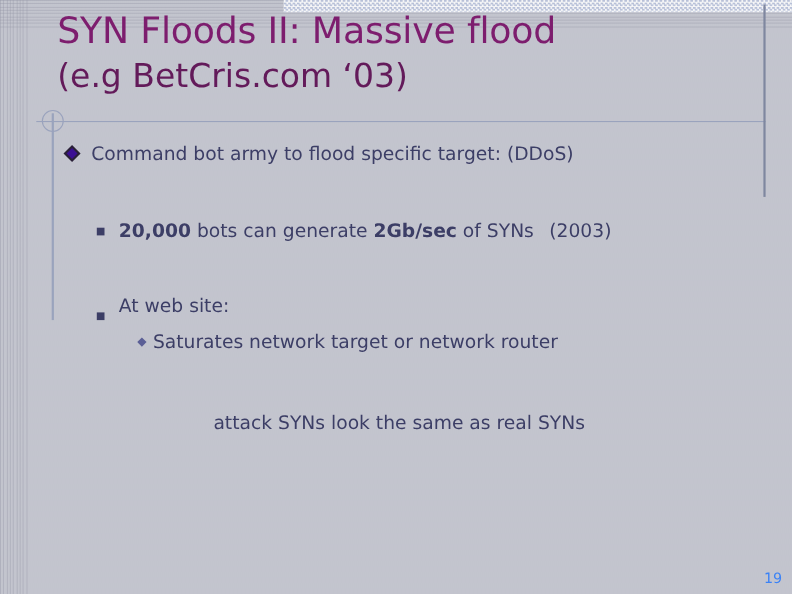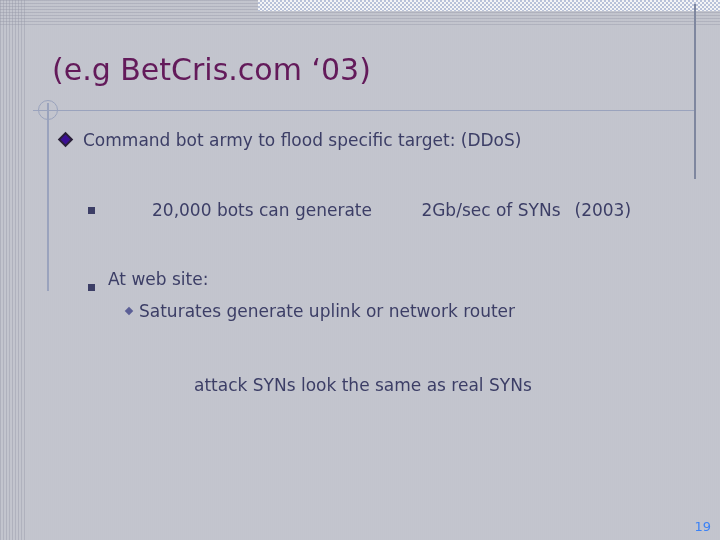--- a/index.html
+++ b/index.html
@@ -184,21 +184,21 @@
     line-height: 24px;
     white-space: nowrap;
   }
   .bullet-square {
     flex: 0 0 auto;
     width: 7px;
     height: 7px;
     background: #3c3e66;
     margin-top: 9px;
   }
-  .lvl2 b { font-weight: normal; margin-left: 44px; }
+  .lvl2 b { font-weight: bold; }
   .year-note {
     font-size: 17px;
     color: #3c3e66;
     margin-left: 14px;
   }
 
   .lvl3 {
     position: absolute;
     left: 126px;
     display: flex;
@@ -242,20 +242,21 @@
   <div class="grid-bg"></div>
   <div class="grid-bg2"></div>
 
   <div class="top-band"></div>
 
   <div class="rule-h"></div>
   <div class="rule-v"></div>
   <div class="rule-v-right"></div>
   <div class="deco-circle"></div>
 
+  <div class="title">SYN Floods II: Massive flood</div>
   <div class="subtitle">(e.g BetCris.com ‘03)</div>
 
   <div class="body-area">
 
     <div class="lvl1" style="top:128px;">
       <span class="bullet-diamond"></span>
       <span class="lvl1-text">Command bot army to flood specific target:  (DDoS)</span>
     </div>
 
     <div class="lvl2" style="top:198px;">
@@ -263,21 +264,21 @@
       <span><b>20,000</b><span> bots can generate </span><b>2Gb/sec</b><span> of SYNs</span><span class="year-note">(2003)</span></span>
     </div>
 
     <div class="lvl2" style="top:267px;align-items:flex-end;">
       <span class="bullet-square"></span>
       <span>At web site:</span>
     </div>
 
     <div class="lvl3" style="top:300px;">
       <span class="bullet-smalldiamond"></span>
-      <span>Saturates generate uplink or network router</span>
+      <span>Saturates network target or network router</span>
     </div>
 
 
     <div class="lvl4" style="top:374px;">attack SYNs look the same as real SYNs</div>
 
 
   </div>
 
   <div class="page-number">19</div>
 

